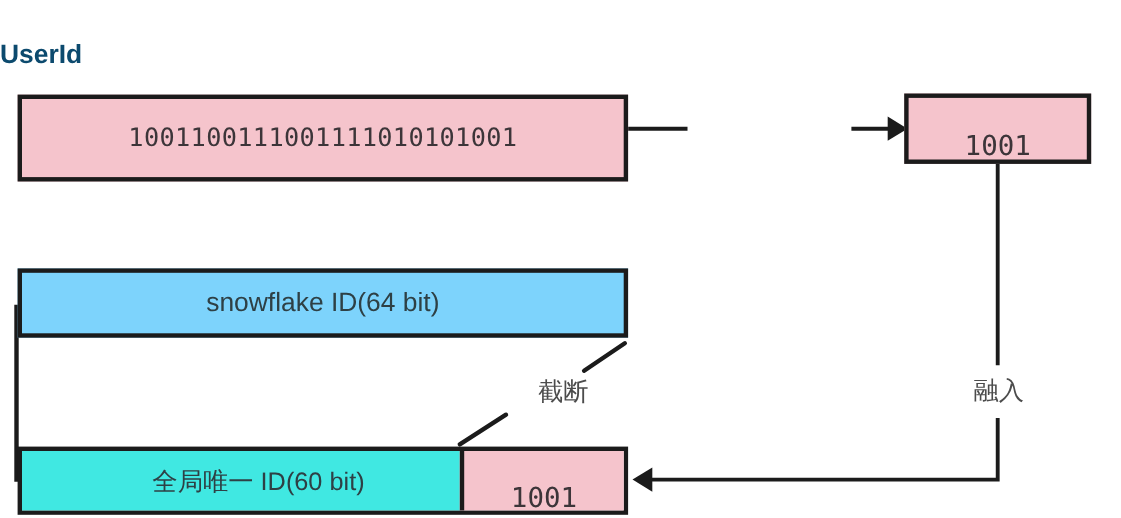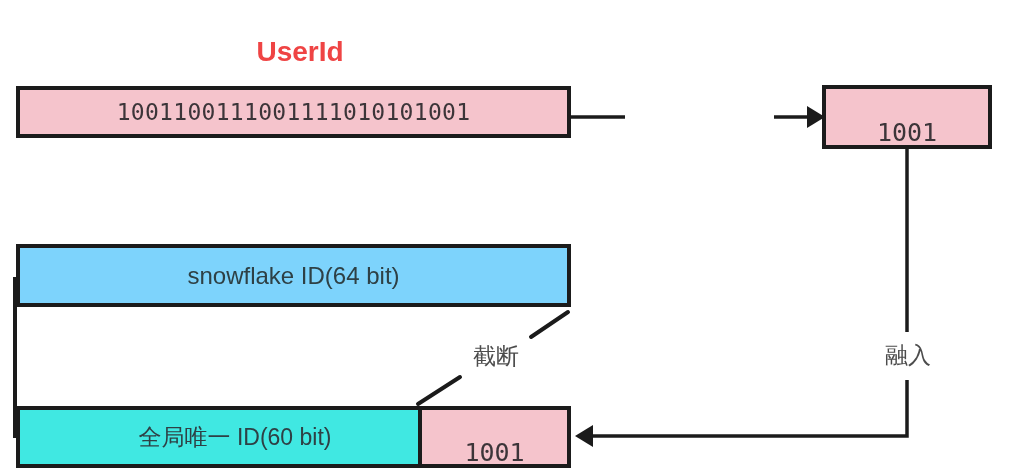--- a/index.html
+++ b/index.html
@@ -18,21 +18,21 @@
 
   .box{
     position:absolute;z-index:2;
     border:4px solid #1b1b1b;
     box-sizing:border-box;
     display:flex;align-items:center;justify-content:center;
   }
   .pink{background:#f5c4cc;}
   .cyan{background:#7dd3fc;}
 
-  .userid-box{left:16px;top:86px;width:555px;height:52px;}
+  .userid-box{left:16px;top:86px;width:555px;height:79px;}
   .gene-box{left:822px;top:85px;width:170px;height:64px;}
   .snowflake-box{left:16px;top:244px;width:555px;height:63px;}
 
   .global-box{
     position:absolute;z-index:2;left:16px;top:406px;width:555px;height:62px;
     border:4px solid #1b1b1b;box-sizing:border-box;display:flex;
   }
   .global-box .cell{display:flex;align-items:center;justify-content:center;box-sizing:border-box;height:100%;}
   .global-box .cyan-cell{background:#40e8e2;flex:0 0 398px;padding-left:32px;}
   .global-box .pink-cell{background:#f5c4cc;flex:1 1 auto;border-left:4px solid #1b1b1b;}
@@ -42,27 +42,27 @@
     color:#3c3539;
   }
   .binary{font-size:23px;letter-spacing:0.3px;}
   .gene-val{font-size:25px;margin-top:31px;}
 
   .box-label{font-size:24px;color:#2e4045;}
   .global-label{font-size:23px;color:#2e4045;}
 
   .title{
     position:absolute;z-index:3;left:0;top:36px;width:600px;
-    text-align:center;font-size:28px;font-weight:bold;color:#ef4444;
+    font-size:24px;font-weight:bold;color:#0c4a6e;
   }
   .label{
     position:absolute;z-index:3;font-size:23px;color:#4c4c4c;text-align:center;
   }
   .extract{left:622px;top:103px;width:156px;}
-  .truncate{left:460px;top:341px;width:72px;font-family:Liberation Mono, monospace;}
+  .truncate{left:476px;top:341px;width:72px;font-family:Liberation Mono, monospace;}
   .merge{left:872px;top:340px;width:72px;}
 
   .watermark{
     position:absolute;z-index:4;right:6px;top:420px;
     font-size:28px;color:#9e9e9e;letter-spacing:1px;white-space:nowrap;
     text-shadow:2px 2px 0 #ffffff,-1px -1px 0 #ffffff,1px -1px 0 #ffffff,-1px 1px 0 #ffffff,3px 3px 3px rgba(255,255,255,0.95);
   }
 </style>
 </head>
 <body>

